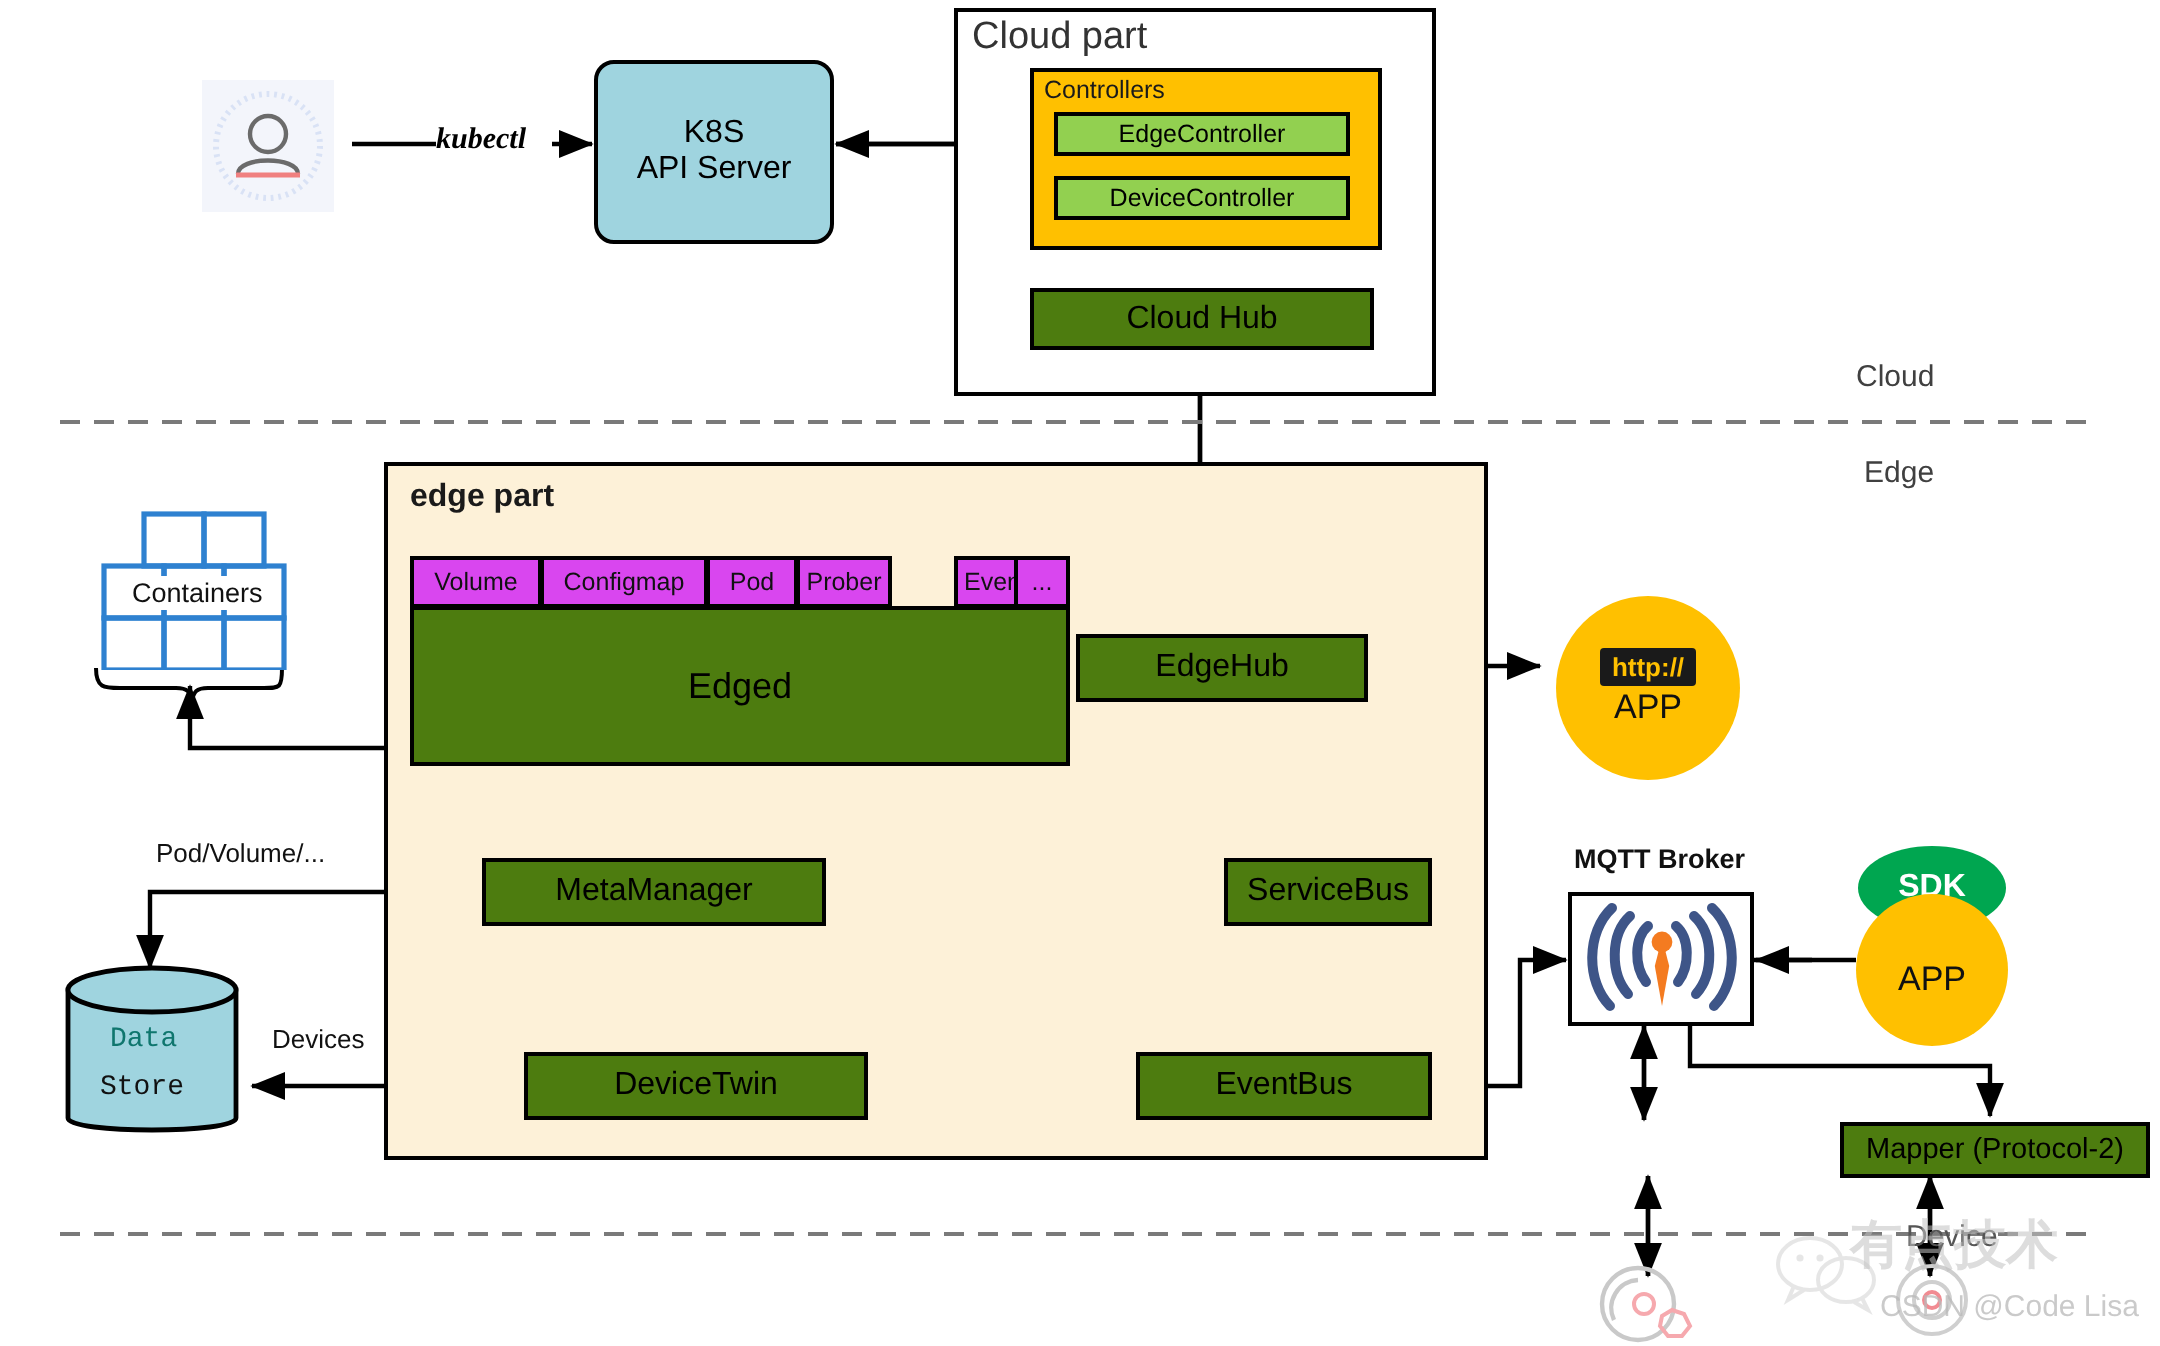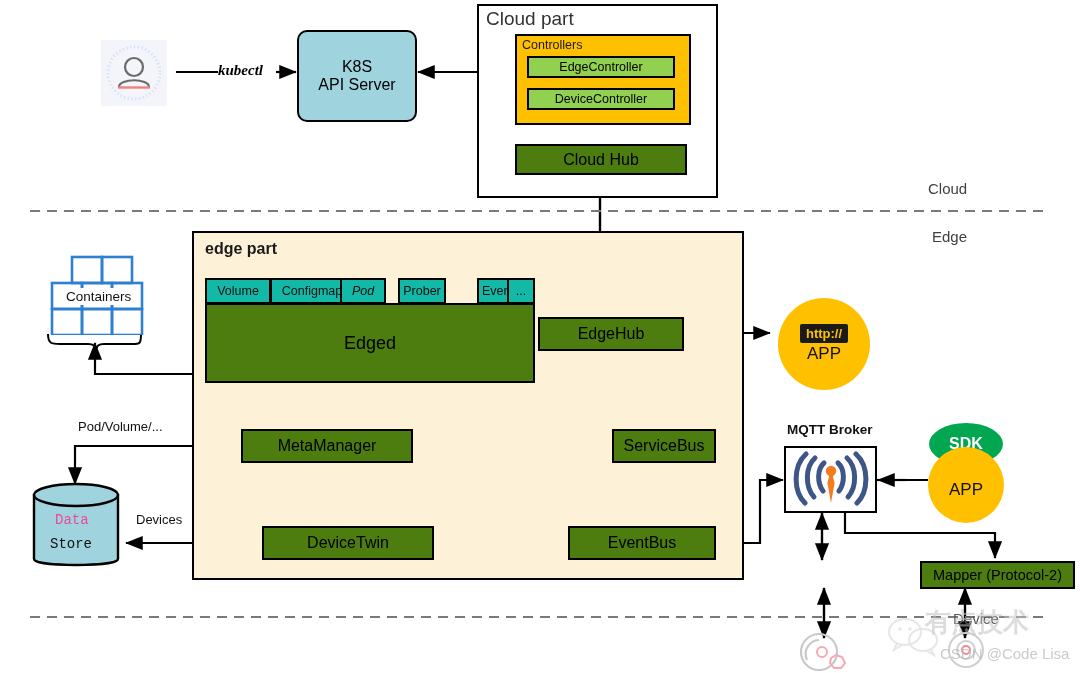--- a/index.html
+++ b/index.html
@@ -11,21 +11,21 @@
   .orange{background:#4d7c0f;border:2px solid #000;color:#000;}
   .green{background:#92D050;border:2px solid #000;color:#000;}
   .teal{background:#9FD4DF;border:2px solid #000;}
   .lbl{position:absolute;color:#3b3b3b;}
   .t-cloud{font-size:15px;color:#404040;}
   .boxtxt{font-size:16px;}
   .cloudpart{position:absolute;border:2px solid #000;background:#fff;}
   .edgepart{position:absolute;border:2px solid #000;background:#FDF1D8;}
   .ctrlbox{position:absolute;background:#FFC000;border:2px solid #000;}
   .ctrl-title{position:absolute;font-size:12.5px;color:#1a1a1a;}
-  .modtab{position:absolute;background:#14b8a6;border:2px solid #000;box-sizing:border-box;
+  .modtab{position:absolute;background:#d946ef;border:2px solid #000;box-sizing:border-box;
           display:flex;align-items:center;justify-content:center;font-size:12.5px;color:#111;}
   .circ{position:absolute;border-radius:50%;}
   .httpbadge{background:#1a1a1a;color:#FFC000;font-weight:bold;font-size:13px;
              padding:2px 6px;border-radius:2px;font-family:"Liberation Sans",sans-serif;}
   .mono{font-family:"Liberation Mono",monospace;}
   .wm{position:absolute;color:#b9b9b9;font-size:15px;opacity:.75;pointer-events:none;}
   .wm-cn{position:absolute;color:#c2c2c2;font-size:26px;font-weight:bold;opacity:.55;pointer-events:none;}
   .kubectl{position:absolute;font-style:italic;font-weight:bold;font-size:15px;
            font-family:"Liberation Serif",serif;color:#000;}
   .smalllbl{position:absolute;font-size:12.5px;color:#111;}
@@ -141,21 +141,21 @@
 
   <div class="edgepart" style="left:192px;top:231px;width:548px;height:345px;"></div>
   <span class="lbl" style="left:205px;top:240px;font-size:16px;font-weight:bold;color:#1a1a1a;">edge part</span>
 
   <div class="modtab" style="left:205px;top:278px;width:66px;height:26px;">
     <span>Volume</span>
   </div>
   <div class="modtab" style="left:270px;top:278px;width:84px;height:26px;">
     <span>Configmap</span>
   </div>
-  <div class="modtab" style="left:340px;top:278px;width:46px;height:26px;font-style:italic;">
+  <div class="modtab" style="left:353px;top:278px;width:46px;height:26px;">
     <span>Pod</span>
   </div>
   <div class="modtab" style="left:398px;top:278px;width:48px;height:26px;">
     <span>Prober</span>
   </div>
   <div class="modtab" style="left:457px;top:278px;width:42px;height:26px;margin-left:20px;">
     <span>Event</span>
   </div>
   <div class="modtab" style="left:507px;top:278px;width:28px;height:26px;">
     <span>...</span>
@@ -200,21 +200,21 @@
     </svg>
   </div>
   <span class="smalllbl" style="left:63px;top:288px;background:#fff;padding:1px 3px;font-size:13.5px;">Containers</span>
 
   <div style="position:absolute;left:31px;top:481px;width:90px;height:92px;">
     <svg width="90" height="92" viewBox="0 0 90 92">
       <path d="M3,14 L3,78 C3,86 87,86 87,78 L87,14 Z" fill="#9FD4DF" stroke="#000" stroke-width="2.4"></path>
       <ellipse cx="45" cy="14" rx="42" ry="11" fill="#9FD4DF" stroke="#000" stroke-width="2.4"></ellipse>
     </svg>
   </div>
-  <span class="mono" style="position:absolute;left:55px;top:512px;font-size:14px;color:#ec4899;">Data</span>
+  <span class="mono" style="position:absolute;left:55px;top:512px;font-size:14px;color:#0f766e;">Data</span>
   <span class="mono" style="position:absolute;left:50px;top:536px;font-size:14px;color:#111;">Store</span>
 
   <span class="smalllbl" style="left:78px;top:419px;font-size:13px;">Pod/Volume/...</span>
   <span class="smalllbl" style="left:136px;top:512px;font-size:13px;">Devices</span>
 
   <div class="circ" style="left:778px;top:298px;width:92px;height:92px;background:#FFC000;
               display:flex;flex-direction:column;align-items:center;justify-content:center;">
     <span class="httpbadge">http://</span>
     <span style="font-size:17px;color:#111;margin-top:1px;">APP</span>
   </div>

